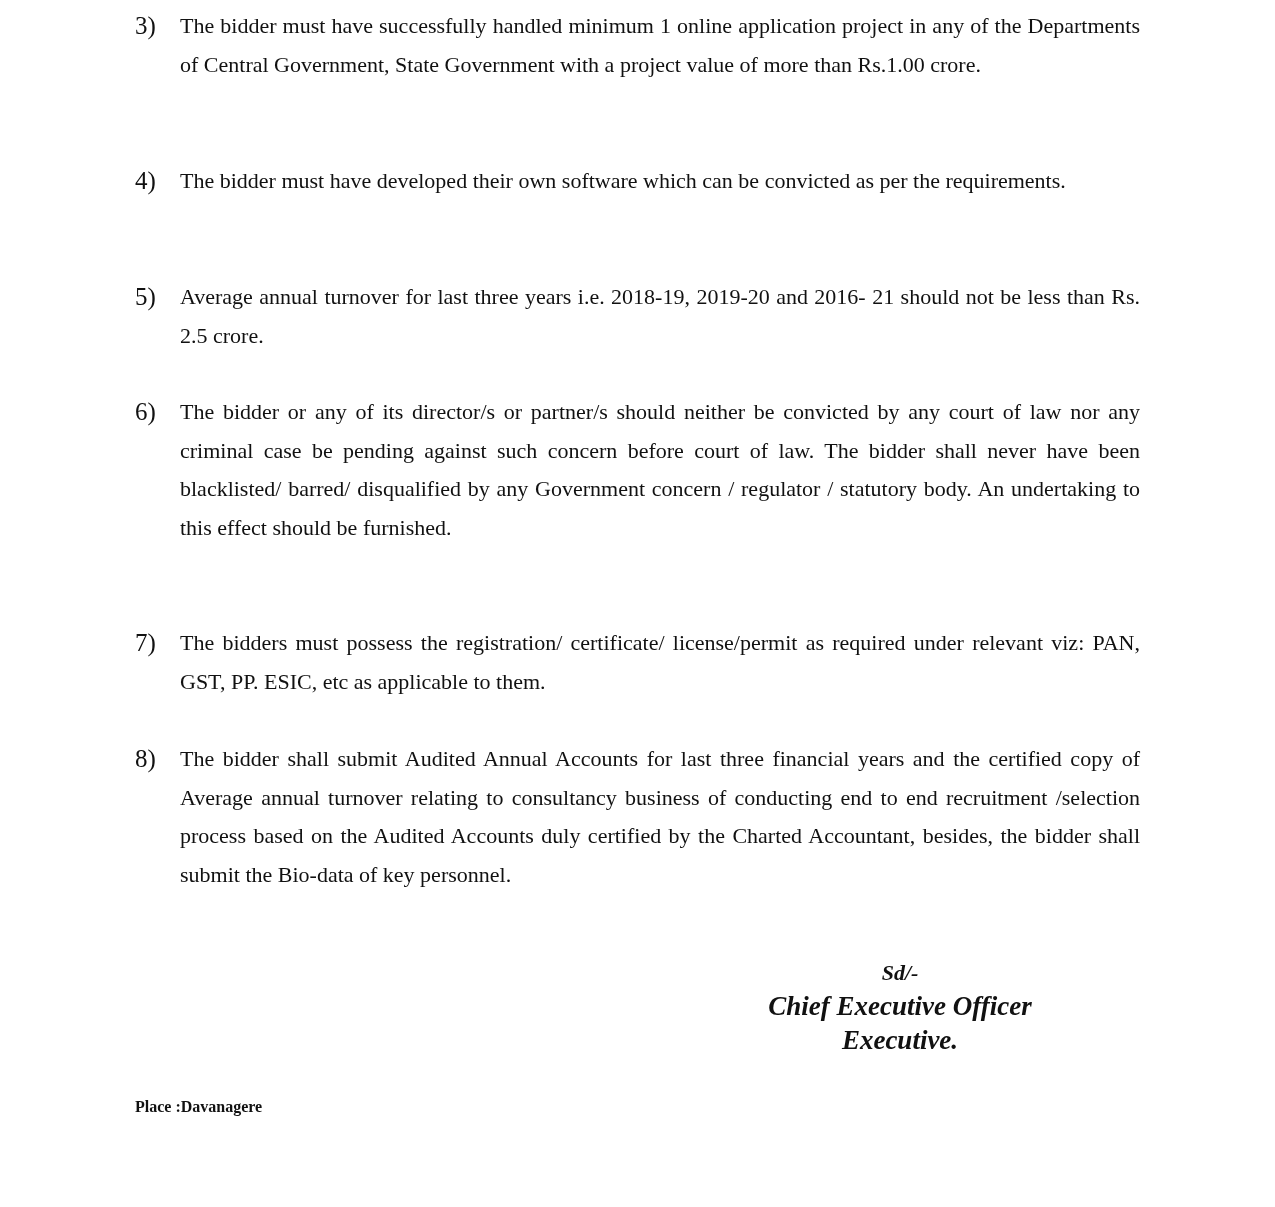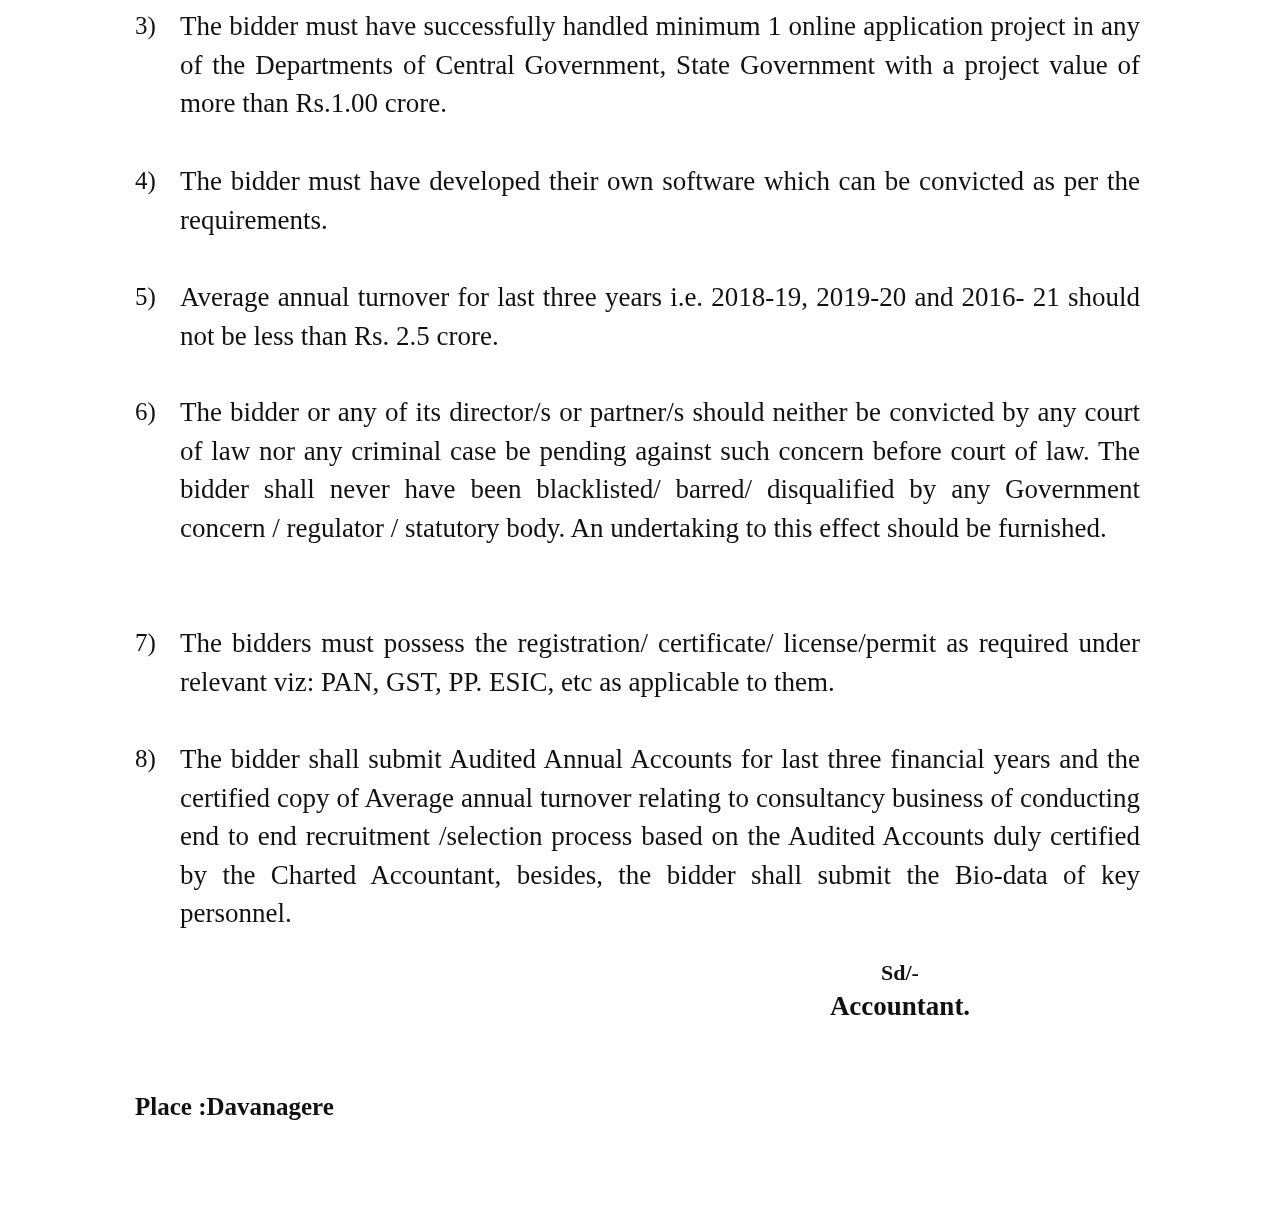--- a/index.html
+++ b/index.html
@@ -1,32 +1,32 @@
 <!DOCTYPE html>
 <html><head>
   <meta charset="utf-8">
   <style>
     html, body { margin: 0; padding: 0; background: #ffffff; }
     body { width: 1275px; height: 1207px; position: relative; overflow: hidden;
            font-family: "Liberation Serif", serif; color: #111111; }
     .item { position: absolute; left: 135px; width: 1005px; }
     .num { position: absolute; left: 0; top: 0; font-size: 25px; line-height: 38.5px; }
-    .text { margin-left: 45px; font-size: 27px; line-height: 38.5px;
+    .text { margin-left: 45px; font-size: 22px; line-height: 38.5px;
             text-align: justify; text-align-last: left; }
     #item-3 { top: 7px; }
     #item-4 { top: 162px; }
     #item-5 { top: 278px; }
     #item-6 { top: 393px; }
     #item-7 { top: 624px; }
     #item-8 { top: 740px; }
     .sig { position: absolute; left: 700px; width: 400px; top: 957px; text-align: center;
-           font-weight: bold; font-size: 27px; line-height: 34px; }
+           font-weight: bold; font-style: italic; font-size: 27px; line-height: 34px; }
     .sig .sd { font-size: 22px; line-height: 32px; }
     .place { position: absolute; left: 135px; top: 1090px; font-weight: bold;
-             font-size: 25px; line-height: 34px; }
+             font-size: 16px; line-height: 34px; }
   </style>
 </head>
 <body>
 
 <div>
 
   <div class="item" id="item-3">
     <span class="num">3)</span>
     <div class="text">The bidder must have successfully handled minimum 1 online application project in any of the Departments of Central Government, State Government with a project value of more than Rs.1.00 crore.</div>
   </div>
@@ -51,20 +51,21 @@
     <div class="text">The bidders must possess the registration/ certificate/ license/permit as required under relevant viz: PAN, GST, PP. ESIC, etc as applicable to them.</div>
   </div>
 
   <div class="item" id="item-8">
     <span class="num">8)</span>
     <div class="text">The bidder shall submit Audited Annual Accounts for last three financial years and the certified copy of Average annual turnover relating to consultancy business of conducting end to end recruitment /selection process based on the Audited Accounts duly certified by the Charted Accountant, besides, the bidder shall submit the Bio-data of key personnel.</div>
   </div>
 
   <div class="sig">
     <div class="sd">Sd/-</div>
-    <div>Accountant.</div>
+    <div>Chief Executive Officer</div>
+    <div>Executive.</div>
   </div>
 
   <div class="place">
     <div>Place :Davanagere</div>
   </div>
 
 </div>
 
 </body></html>

